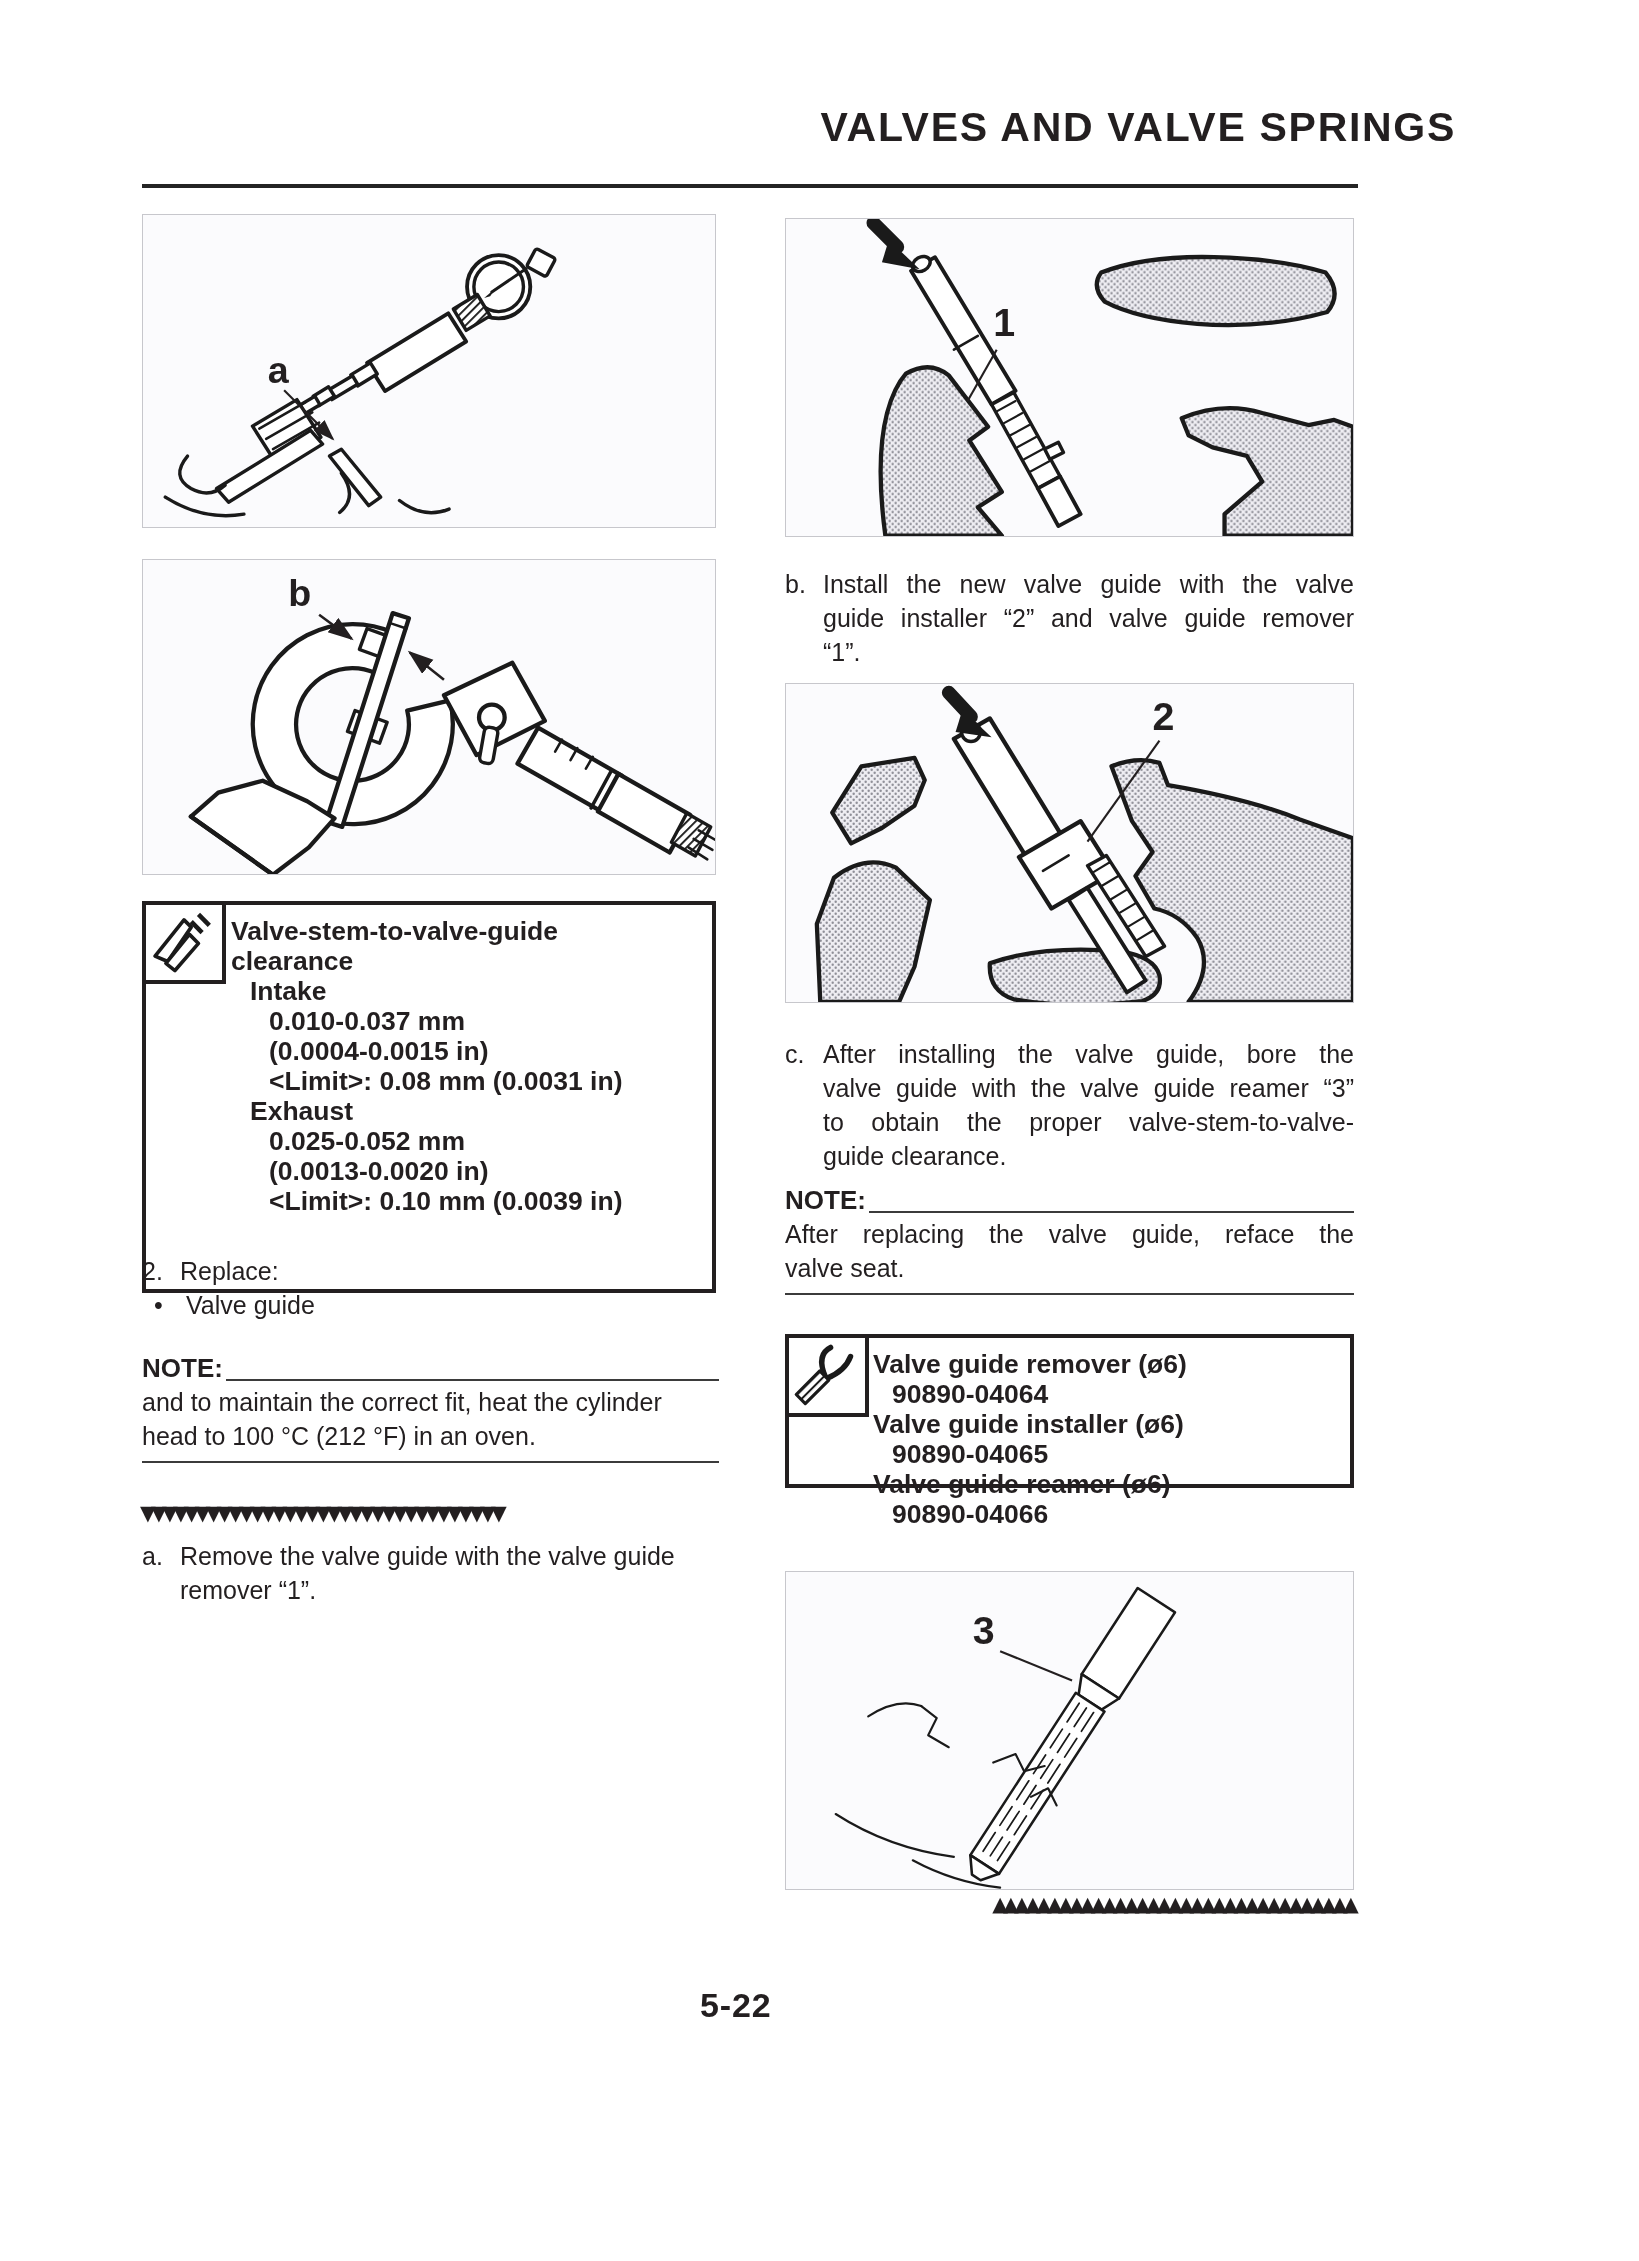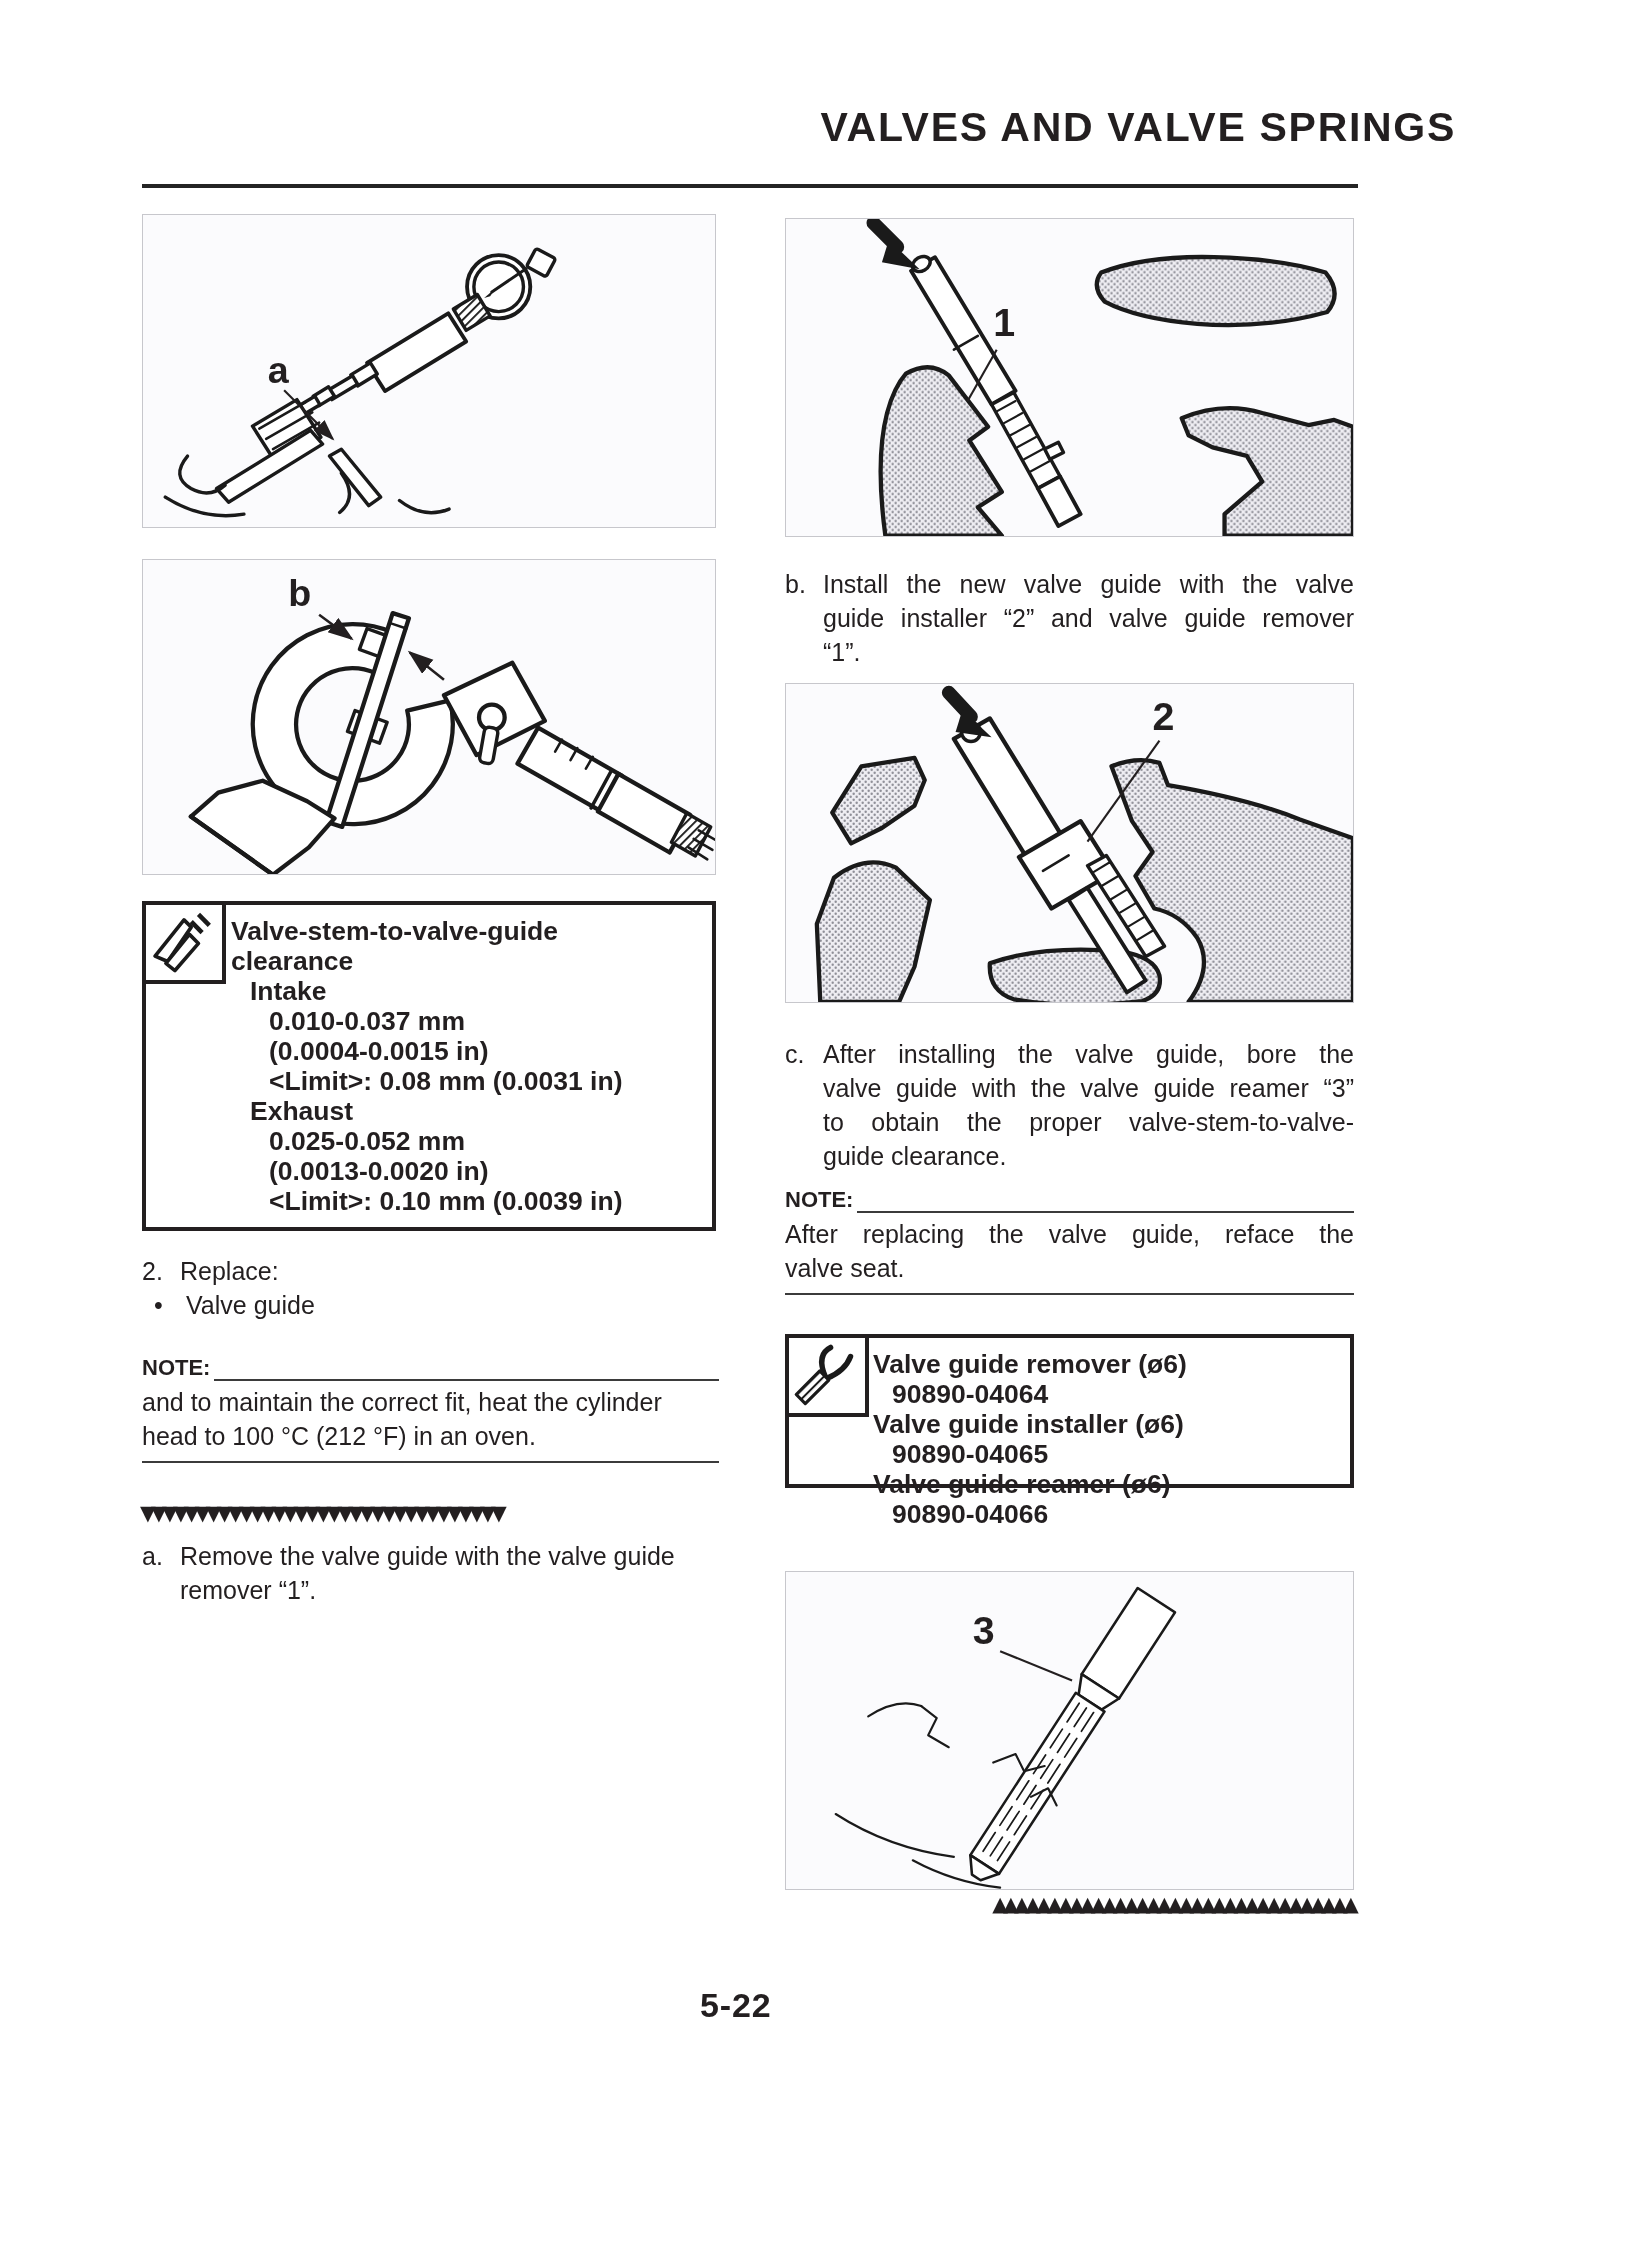--- a/index.html
+++ b/index.html
@@ -37,21 +37,21 @@
   .hang{position:relative;padding-left:38px;}
   .hang .ltr{position:absolute;left:0;top:0;}
   .bullet-line{position:relative;padding-left:44px;}
   .bullet-line .blt{position:absolute;left:12px;top:0;}
 
   .j{text-align:justify;height:34px;overflow:hidden;}
   .j::after{content:"";display:inline-block;width:100%;height:0;}
 
   .note{position:absolute;font-size:25px;line-height:34px;}
   .note-head{display:flex;align-items:flex-end;height:34px;}
-  .note-lbl{font-weight:bold;font-size:22px;white-space:nowrap;}
+  .note-lbl{font-weight:bold;font-size:26px;white-space:nowrap;}
   .note-rule{flex:1;border-bottom:2.6px solid #3b3b3b;margin-bottom:4.3px;margin-left:3.4px;}
   .note-close{border-top:2.6px solid #3b3b3b;margin-top:7.7px;}
 
   .tri{
     position:absolute;font-family:"DejaVu Sans",sans-serif;font-size:20.5px;
     letter-spacing:-4.8px;color:#231f20;white-space:nowrap;
   }
   .pagenum{
     position:absolute;left:700px;top:1986px;width:120px;
     font-size:34px;font-weight:bold;letter-spacing:0.9px;
@@ -159,21 +159,21 @@
           <polygon points="56,300 88,272 140,258 192,282 224,302 194,336 152,368" fill="#fff"></polygon>
           <line x1="56" y1="300" x2="152" y2="368"></line>
         </g>
       </g>
       <text x="170" y="54" class="callout">b</text>
       <line x1="206" y1="64" x2="244" y2="92" stroke="#231f20" stroke-width="3" marker-end="url(#ah)"></line>
       <line x1="352" y1="140" x2="312" y2="108" stroke="#231f20" stroke-width="3" marker-end="url(#ah)"></line>
     </svg>
   </div>
 
-  <div class="specbox" style="left:142px;top:901px;width:574px;height:330px;">
+  <div class="specbox" style="left:142px;top:901px;width:574px;height:392px;">
     <div class="spec-icon">
       <svg viewBox="0 0 84 82">
         <g stroke="#1a1a1a" fill="#fff" stroke-width="4" stroke-linejoin="round">
           <path d="M 10,56 L 42,16 L 50,24 L 24,62 Z"></path>
           <path d="M 22,64 L 48,32 L 58,42 L 32,72 Z"></path>
           <line x1="50" y1="18" x2="62" y2="30" stroke-width="5"></line>
           <line x1="58" y1="10" x2="70" y2="22" stroke-width="5"></line>
         </g>
       </svg>
     </div>

